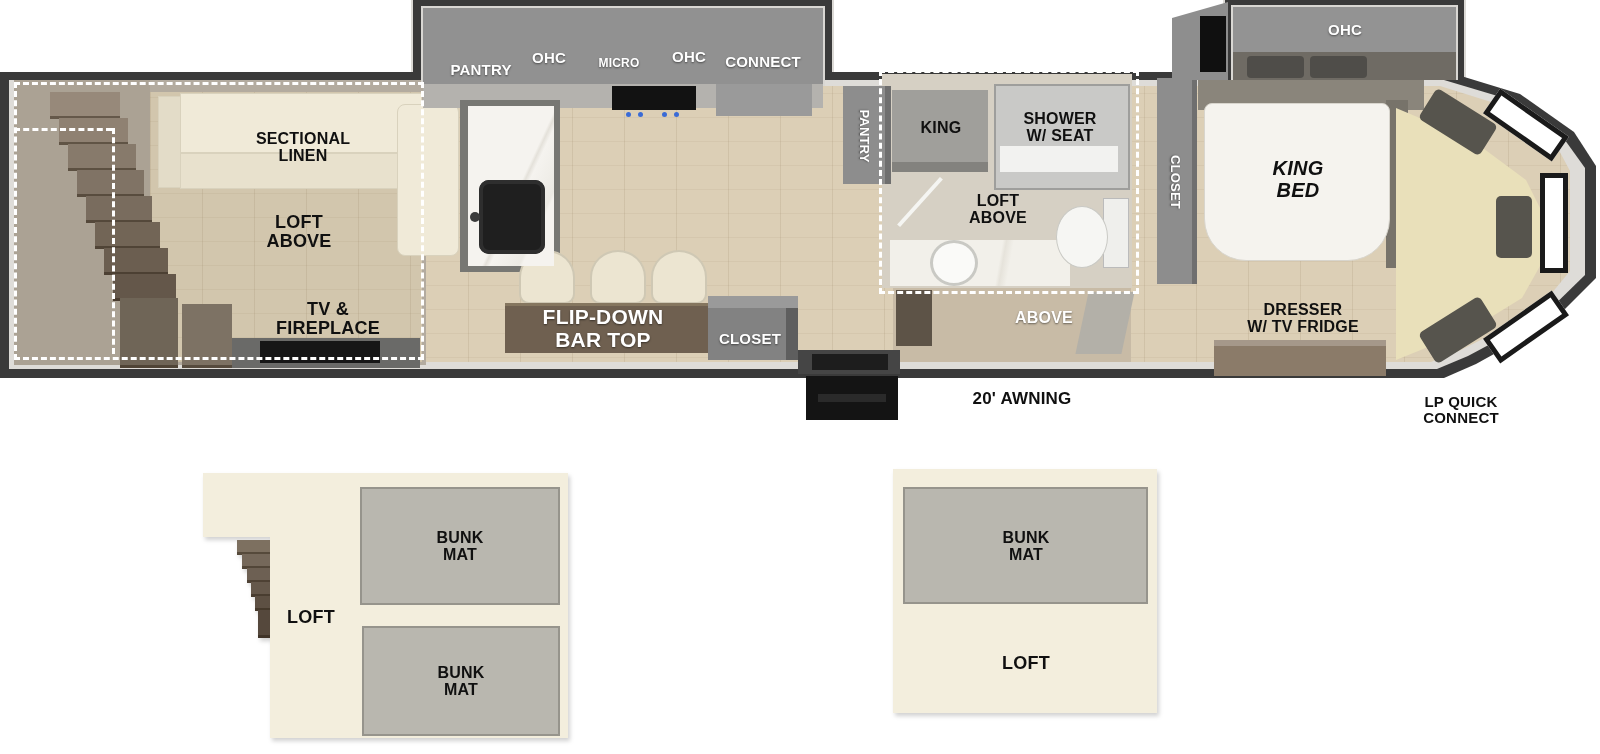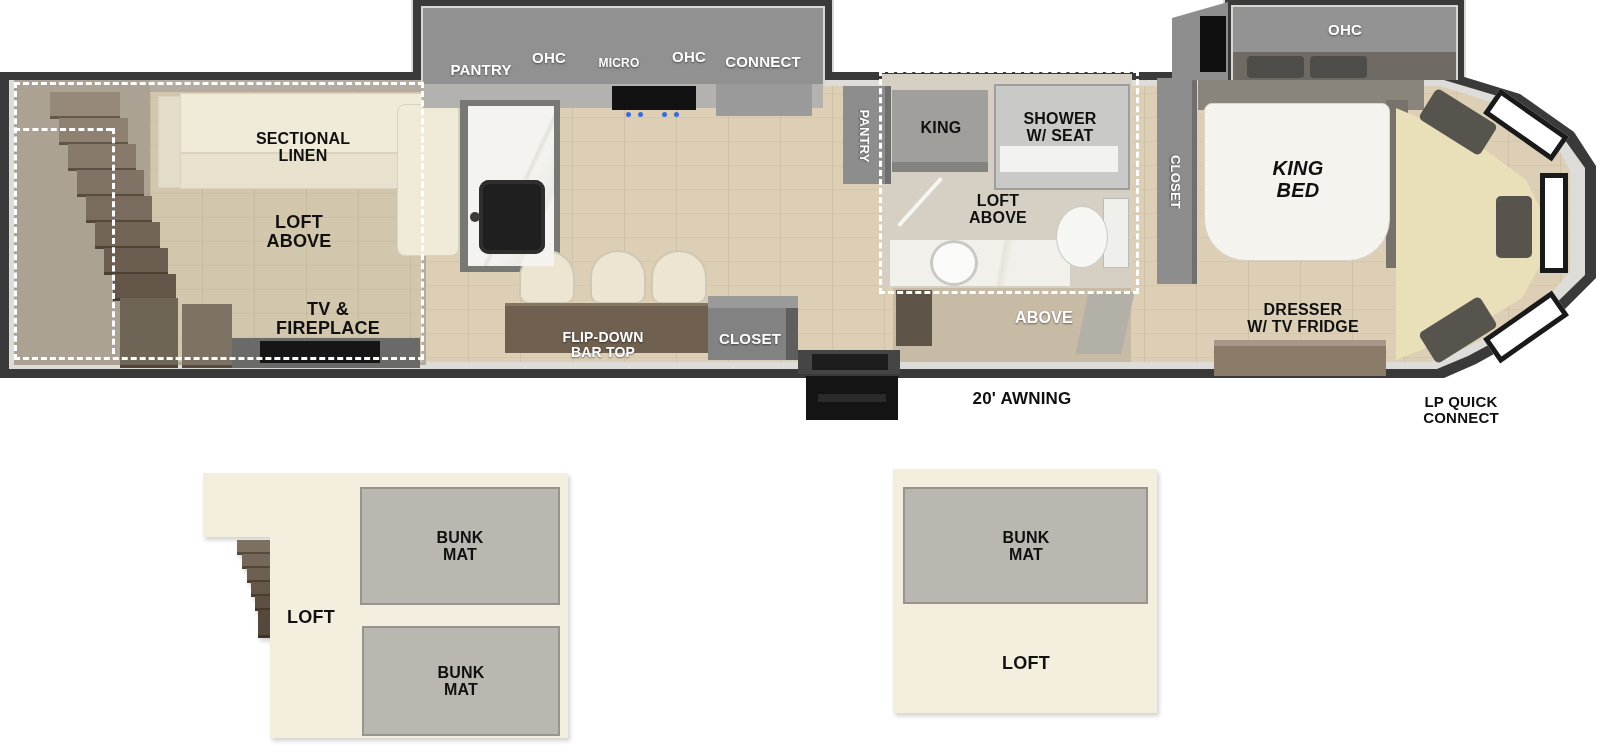--- a/index.html
+++ b/index.html
@@ -94,21 +94,21 @@
   <div class="abs" style="left:468px;top:106px;width:86px;height:160px;z-index:7;
        background:linear-gradient(115deg,#f5f3ef 55%,#e4e1da 57%,#f5f3ef 60%,#eceae4 78%,#f5f3ef 80%);"></div>
   <div class="abs" style="left:479px;top:180px;width:66px;height:74px;background:#1f1f1f;border-radius:10px;box-shadow:inset 0 0 0 4px #2e2e2e;z-index:8;"></div>
   <div class="abs" style="left:470px;top:212px;width:10px;height:10px;border-radius:50%;background:#3b3b3b;z-index:8;"></div>
 
   <div class="abs" style="left:519px;top:250px;width:56px;height:54px;background:#ece5d1;border:2px solid #cfc8b4;border-radius:50% 50% 10px 10px;box-sizing:border-box;z-index:6;"></div>
   <div class="abs" style="left:590px;top:250px;width:56px;height:54px;background:#ece5d1;border:2px solid #cfc8b4;border-radius:50% 50% 10px 10px;box-sizing:border-box;z-index:6;"></div>
   <div class="abs" style="left:651px;top:250px;width:56px;height:54px;background:#ece5d1;border:2px solid #cfc8b4;border-radius:50% 50% 10px 10px;box-sizing:border-box;z-index:6;"></div>
 
   <div class="abs" style="left:505px;top:303px;width:203px;height:50px;background:#6f6050;border-top:3px solid #85765f;box-sizing:border-box;z-index:7;"></div>
-  <div class="lbl light" style="left:603px;top:329px;font-size:14px;margin-top:16px;">FLIP-DOWN
+  <div class="lbl light" style="left:603px;top:329px;font-size:21px;">FLIP-DOWN
 BAR TOP</div>
 
   <div class="abs" style="left:708px;top:296px;width:90px;height:14px;background:#9a9a9a;z-index:7;"></div>
   <div class="abs" style="left:708px;top:308px;width:78px;height:52px;background:#828282;z-index:7;"></div>
   <div class="abs" style="left:786px;top:308px;width:12px;height:52px;background:#5e5e5e;z-index:7;"></div>
   <div class="lbl light" style="left:750px;top:339px;font-size:15px;">CLOSET</div>
 
   <div class="abs" style="left:798px;top:350px;width:102px;height:24px;background:#454545;z-index:8;"></div>
   <div class="abs" style="left:812px;top:354px;width:76px;height:16px;background:#1d1d1d;z-index:9;"></div>
   <div class="abs" style="left:806px;top:376px;width:92px;height:44px;background:#141414;z-index:9;"></div>

